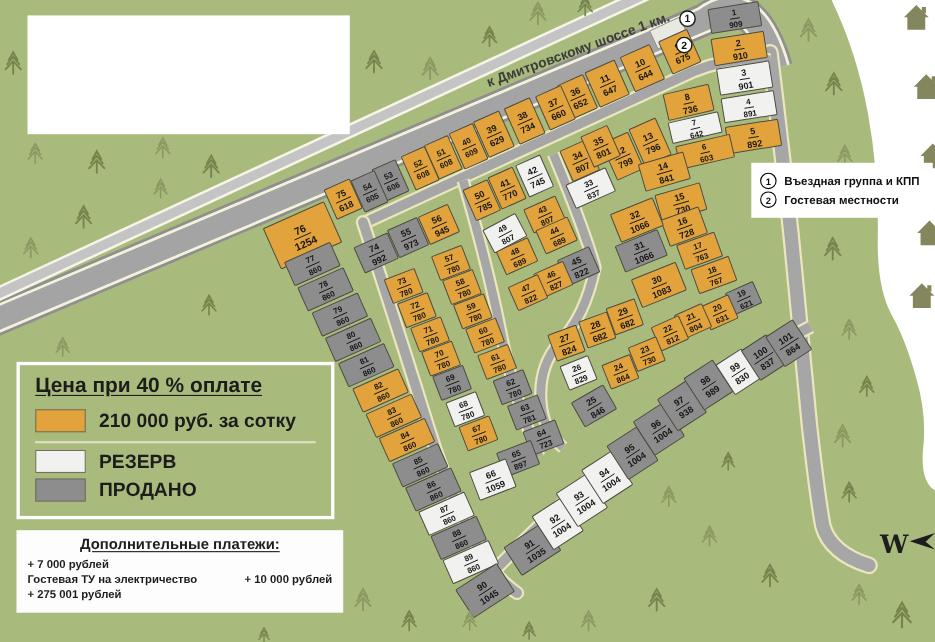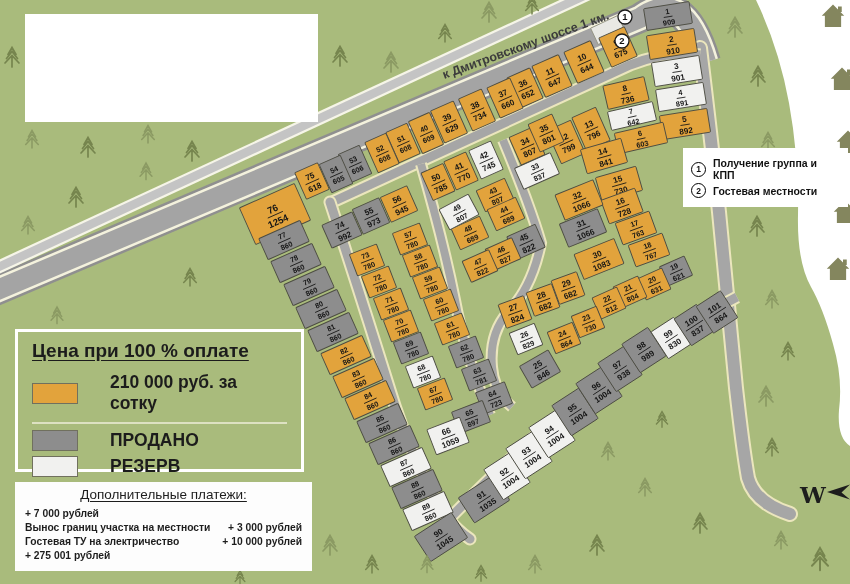--- a/index.html
+++ b/index.html
@@ -11,25 +11,25 @@
   .entry-legend{left:683px;top:148px;width:165px;background:#ffffff;padding:7px 8px;
                 font-size:10.5px;font-weight:bold;color:#111;}
   .entry-legend .row{display:flex;align-items:center;margin:2px 0;}
   .circ{display:inline-flex;align-items:center;justify-content:center;flex:0 0 13px;
         width:13px;height:13px;border:1.3px solid #000;border-radius:50%;
         font-size:8.5px;margin-right:7px;background:#fff;}
   .price-legend{left:15px;top:329px;width:289px;height:143px;background:#a9bb7c;
                 border:3px solid #ffffff;padding:8px 14px;color:#1c1c1c;}
   .price-title{font-size:19px;font-weight:bold;text-decoration:underline;
                text-underline-offset:3px;margin-bottom:10px;}
-  .price-row{display:flex;align-items:center;margin:5px 0;font-size:17.5px;font-weight:bold;gap:20px;}
+  .price-row{display:flex;align-items:center;margin:5px 0;font-size:17.5px;font-weight:bold;}
   .swatch{width:44px;height:19px;border:1px solid #70705e;margin-right:12px;flex:0 0 44px;}
   .divider{border-top:2px solid #dde1c2;margin:8px 0 6px;}
   .payments{left:15px;top:482px;width:297px;background:#fdfdfd;padding:5px 10px 8px;color:#1d1d1d;}
-  .pay-title{font-size:13.5px;font-weight:normal;text-decoration:underline;
+  .pay-title{font-size:13.5px;font-weight:bold;text-decoration:underline;
              text-underline-offset:2px;text-align:center;margin-bottom:5px;}
   .pay-row{display:flex;font-size:10.3px;font-weight:bold;line-height:14px;}
   .pay-row .lbl{flex:1;}
   .pay-row .val{white-space:nowrap;text-align:left;}
 </style>
 </head>
 <body>
 
 <div class="stage">
 <svg width="850" height="584" viewBox="0 0 850 584">
@@ -749,53 +749,49 @@
     <text x="800" y="503" font-family="DejaVu Serif, serif" font-size="23" font-weight="bold" fill="#1d1d1d">W</text>
     <polygon points="827,492 850,484.5 841.5,492.5 850,499.5" fill="#1d1d1d"></polygon>
   </g>
 </svg>
 
 <div class="overlay blank-box"></div>
 
 <div class="overlay entry-legend">
   <div class="row">
     <span class="circ">1</span>
-    <span>Получение группа и КПП</span>
+    <span>Въездная группа и КПП</span>
   </div>
   <div class="row">
     <span class="circ">2</span>
     <span>Гостевая местности</span>
   </div>
 </div>
 
 <div class="overlay price-legend">
-  <div class="price-title">Цена при 100 % оплате</div>
+  <div class="price-title">Цена при 40 % оплате</div>
   <div class="price-row">
     <span class="swatch" id="swatch-available" style="background: rgb(226, 163, 60);"></span>
     <span>210 000 руб. за сотку</span>
   </div>
   <div class="divider"></div>
   <div class="price-row">
+    <span class="swatch" id="swatch-reserve" style="background: rgb(241, 241, 239);"></span>
+    <span>РЕЗЕРВ</span>
+  </div>
+  <div class="price-row">
     <span class="swatch" id="swatch-sold" style="background: rgb(141, 141, 141);"></span>
     <span>ПРОДАНО</span>
-  </div>
-  <div class="price-row">
-    <span class="swatch" id="swatch-reserve" style="background: rgb(241, 241, 239);"></span>
-    <span>РЕЗЕРВ</span>
   </div>
 </div>
 
 <div class="overlay payments">
   <div class="pay-title">Дополнительные платежи:</div>
   <div class="pay-row">
     <span class="val">+ 7 000 рублей</span>
-  </div>
-  <div class="pay-row">
-    <span class="lbl">Вынос границ участка на местности</span>
-    <span class="val">+ 3 000 рублей</span>
   </div>
   <div class="pay-row">
     <span class="lbl">Гостевая ТУ на электричество</span>
     <span class="val">+ 10 000 рублей</span>
   </div>
   <div class="pay-row">
     <span class="val">+ 275 001 рублей</span>
   </div>
 </div>
 </div>

